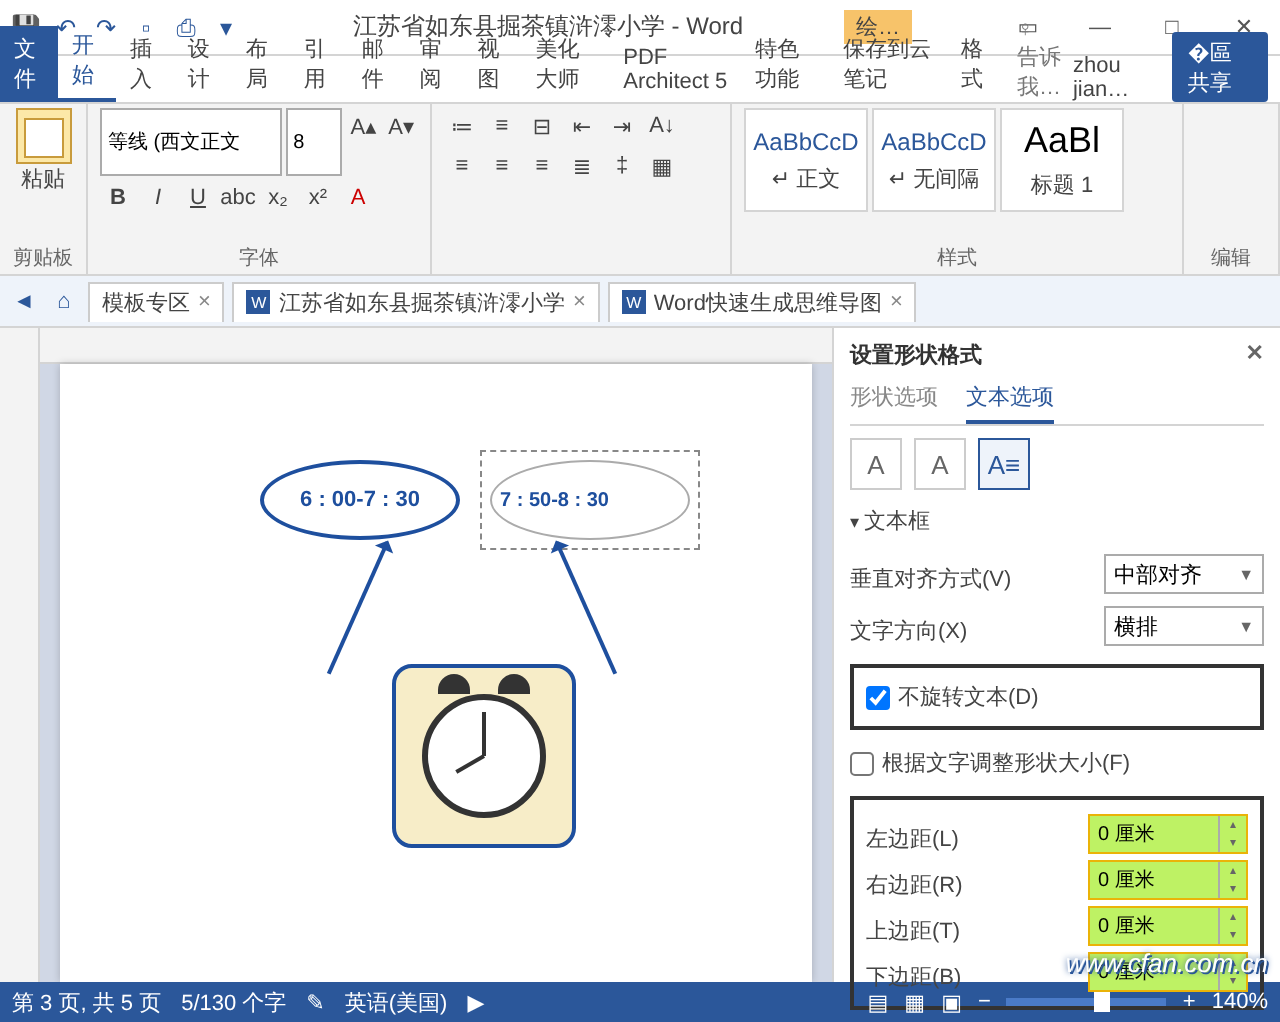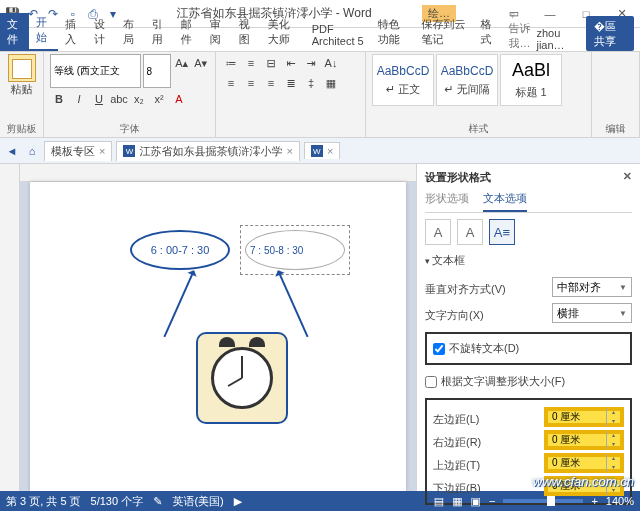--- a/index.html
+++ b/index.html
@@ -39,21 +39,21 @@
 .subtabs{height:26px;background:#eef3fa;display:flex;align-items:center;border-bottom:1px solid #d4d4d4;padding:0 4px;gap:4px}
 .subtabs .sp{width:16px;height:16px;display:flex;align-items:center;justify-content:center;color:#2b579a}
 .subtabs .doctab{display:flex;align-items:center;background:#fff;border:1px solid #ccc;border-bottom:none;padding:2px 6px;gap:4px;font-size:10px;color:#444}
 .subtabs .doctab .w{width:12px;height:12px;background:#2b579a;color:#fff;font-size:8px;display:flex;align-items:center;justify-content:center}
 .subtabs .doctab .x{color:#888;cursor:pointer}
 .main{display:flex;height:327px}
 .rulerV{width:20px;background:#f3f3f3;border-right:1px solid #d4d4d4;position:relative}
 .canvas{flex:1;background:#d0d7e5;position:relative;overflow:hidden}
 .rulerH{height:18px;background:#f3f3f3;border-bottom:1px solid #d4d4d4}
 .page{position:absolute;top:18px;left:10px;right:10px;bottom:0;background:#fff;box-shadow:0 0 4px rgba(0,0,0,.2)}
-.bubble{position:absolute;border:2px solid #1e4f9e;border-radius:50%;background:#fff;display:flex;align-items:center;justify-content:center;color:#1e4f9e;font-size:11px;font-weight:normal}
+.bubble{position:absolute;border:2px solid #1e4f9e;border-radius:50%;background:#fff;display:flex;align-items:center;justify-content:center;color:#1e4f9e;font-size:11px;font-weight:bold}
 .bubble.b1{left:100px;top:48px;width:100px;height:40px}
 .bubble.b2{left:215px;top:48px;width:100px;height:40px}
 .bubble.sel:after{content:"";position:absolute;inset:-6px;border:1px dashed #888}
 .clockbox{position:absolute;left:166px;top:150px;width:92px;height:92px;border:2px solid #1e4f9e;border-radius:10px;background:#f7edc8;display:flex;align-items:center;justify-content:center}
 .clock{width:62px;height:62px;border:3px solid #333;border-radius:50%;background:#fff;position:relative}
 .clock:before{content:"";position:absolute;left:50%;top:50%;width:2px;height:22px;background:#333;transform-origin:top;transform:translate(-50%,0) rotate(180deg)}
 .clock:after{content:"";position:absolute;left:50%;top:50%;width:2px;height:16px;background:#333;transform-origin:top;transform:translate(-50%,0) rotate(60deg)}
 .bells{position:absolute;top:-10px;left:8px;right:8px;height:12px;display:flex;justify-content:space-between}
 .bells span{width:16px;height:10px;background:#333;border-radius:8px 8px 0 0}
 .arrow{position:absolute;width:2px;background:#1e4f9e}
@@ -72,21 +72,21 @@
 .sect{color:#444;font-size:11px;margin-bottom:6px;cursor:pointer}
 .sect:before{content:"▸ ";font-size:9px}
 .sect.open:before{content:"▾ "}
 .frow{display:flex;align-items:flex-end;margin:3px 0;gap:6px}
 .frow label{flex:1;color:#444;font-size:11px}
 .sel{width:80px;height:20px;border:1px solid #ababab;display:flex;align-items:center;justify-content:space-between;padding:0 4px;background:#fff;font-size:10px}
 .sel .dd{font-size:8px;color:#666}
 .cb{display:flex;align-items:center;gap:4px;margin:3px 0;font-size:11px;color:#444}
 .cb input{width:12px;height:12px}
 .boxed{border:2px solid #333;padding:4px 6px;margin:6px 0}
-.spin{width:80px;height:20px;border:4px solid #eab308;display:flex;align-items:center;background:#fde047}
+.spin{width:80px;height:20px;border:1px solid #eab308;display:flex;align-items:center;background:#bef264}
 .spin span:first-child{flex:1;padding:0 4px;font-size:10px}
 .spin .ar{width:14px;display:flex;flex-direction:column;border-left:1px solid #ababab}
 .spin .ar i{height:9px;font-size:6px;text-align:center;color:#666;font-style:normal}
 .status{height:20px;background:#2b579a;color:#fff;display:flex;align-items:center;font-size:10px;padding:0 6px;gap:10px}
 .status .r{margin-left:auto;display:flex;gap:8px;align-items:center}
 .zoom{width:80px;height:4px;background:#4a7bc8;position:relative}
 .zoom:before{content:"";position:absolute;left:55%;top:-3px;width:8px;height:10px;background:#fff}
 .watermark{position:absolute;right:6px;bottom:22px;color:#fff;font-style:italic;font-size:13px;text-shadow:0 0 3px #2b579a,1px 1px 0 #2b579a}
 </style>
 </head>
@@ -215,20 +215,21 @@
       <span>模板专区</span>
       <span class="x">×</span>
     </div>
   <div class="doctab">
       <span class="w">W</span>
       <span>江苏省如东县掘茶镇浒澪小学</span>
       <span class="x">×</span>
     </div>
   <div class="doctab">
       <span class="w">W</span>
+      <span>Word快速生成思维导图</span>
       <span class="x">×</span>
     </div>
 </div>
 
 <div class="main">
   <div class="rulerV"></div>
   <div class="canvas">
     <div class="rulerH"></div>
     <div class="page">
       <div class="bubble b1">6 : 00-7 : 30</div>

